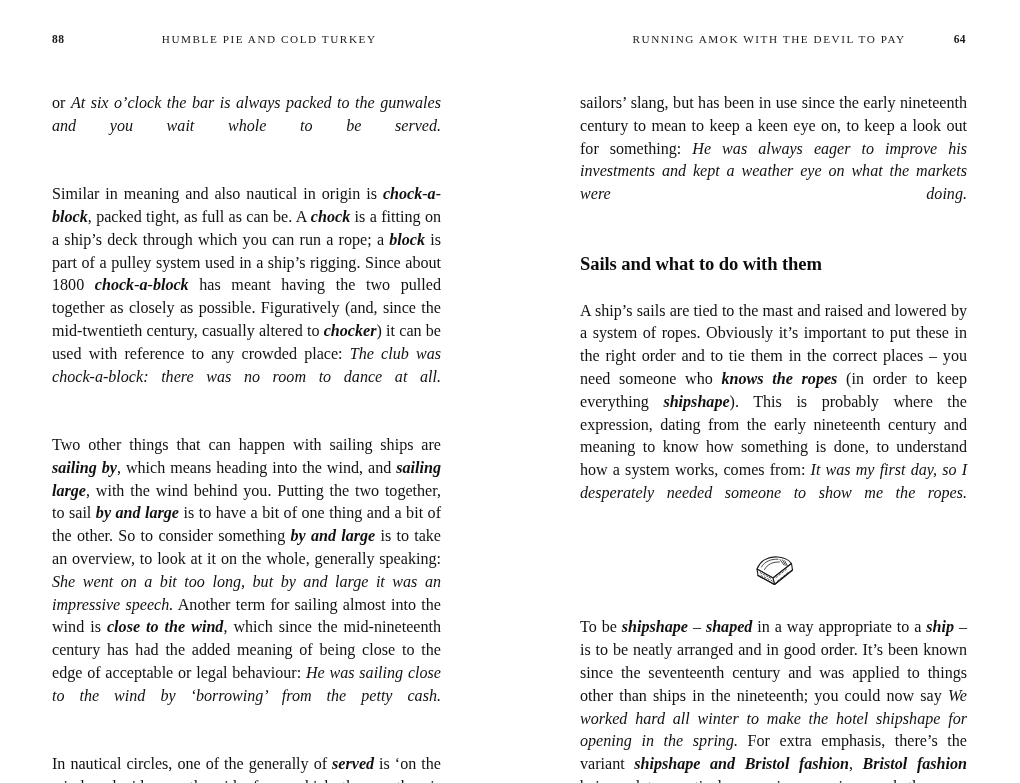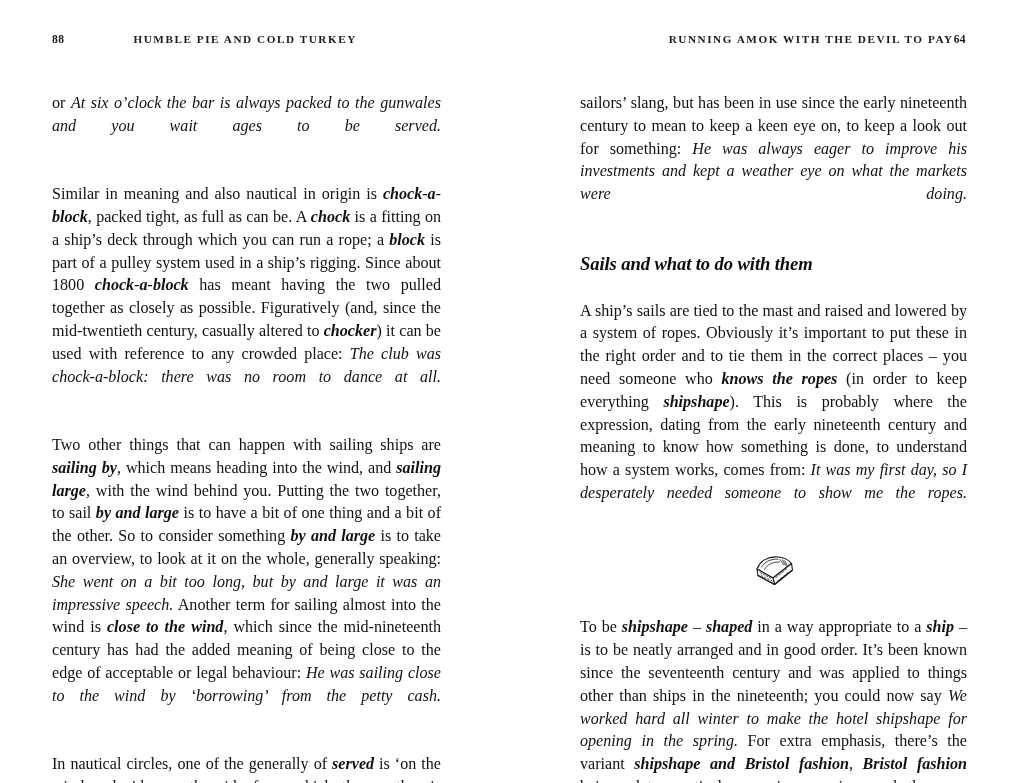--- a/index.html
+++ b/index.html
@@ -23,36 +23,37 @@
     overflow: hidden;
   }
 
   
   .running-head {
     position: absolute;
     top: 33px;
     height: 16px;
     display: flex;
     align-items: baseline;
+    gap: 48px;
   }
   .running-head.left  { left: 52px;  width: 388px; }
   .running-head.right { left: 580px; width: 386px; }
 
   .folio {
     font-size: 11.5px;
     font-weight: 700;
     letter-spacing: 0.4px;
     color: #1a1a1a;
     white-space: nowrap;
   }
   .head-title {
     flex: 1;
     text-align: center;
     font-size: 11.2px;
-    font-weight: 700;
+    font-weight: 400;
     letter-spacing: 1.55px;
     color: #1a1a1a;
     white-space: nowrap;
   }
   .running-head.left  .head-title { padding-right: 14px; }
   .running-head.right .head-title { padding-left: 10px; text-align: right; }
 
   
   .column {
     position: absolute;
@@ -87,21 +88,20 @@
 
   
   h2.section-heading {
     margin: 0 0 24px 0;
     font-size: 18.6px;
     line-height: 24px;
     font-weight: 700;
     letter-spacing: -0.1px;
     color: #0d0d0d;
     text-align: left;
-    font-style: italic;
   }
 
   
   .ornament {
     margin: 12px 0 20px 0;
     display: flex;
     justify-content: center;
     align-items: center;
     height: 46px;
   }
@@ -117,21 +117,21 @@
     <span class="head-title">HUMBLE PIE AND COLD TURKEY</span>
   </div>
 
   <div class="running-head right">
     <span class="head-title">RUNNING AMOK WITH THE DEVIL TO PAY</span>
     <span class="folio">64</span>
   </div>
 
   <div class="column left">
 
-    <p class="para"><span>or </span><em>At six o’clock the bar is always packed to the gunwales and you wait ages to be served.</em></p>
+    <p class="para"><span>or </span><em>At six o’clock the bar is always packed to the gunwales and you wait whole to be served.</em></p>
 
     <p class="para"><span>Similar in meaning and also nautical in origin is </span><strong class="bi">chock-a-block</strong><span>, packed tight, as full as can be. A </span><strong class="bi">chock</strong><span> is a fitting on a ship’s deck through which you can run a rope; a </span><strong class="bi">block</strong><span> is part of a pulley system used in a ship’s rigging. Since about 1800 </span><strong class="bi">chock-a-block</strong><span> has meant having the two pulled together as closely as possible. Figuratively (and, since the mid-twentieth century, casually altered to </span><strong class="bi">chocker</strong><span>) it can be used with reference to any crowded place: </span><em>The club was chock-a-block: there was no room to dance at all.</em></p>
 
     <p class="para"><span>Two other things that can happen with sailing ships are </span><strong class="bi">sailing by</strong><span>, which means heading into the wind, and </span><strong class="bi">sailing large</strong><span>, with the wind behind you. Putting the two together, to sail </span><strong class="bi">by and large</strong><span> is to have a bit of one thing and a bit of the other. So to consider something </span><strong class="bi">by and large</strong><span> is to take an overview, to look at it on the whole, generally speaking: </span><em>She went on a bit too long, but by and large it was an impressive speech.</em><span> Another term for sailing almost into the wind is </span><strong class="bi">close to the wind</strong><span>, which since the mid-nineteenth century has had the added meaning of being close to the edge of acceptable or legal behaviour: </span><em>He was sailing close to the wind by ‘borrowing’ from the petty cash.</em></p>
 
     <p class="para"><span>In nautical circles, one of the generally of </span><strong class="bi">served</strong><span> is ‘on the windward side, on the side from which the weather is coming’. </span></p>
 
   </div>
 
   <div class="column right">

